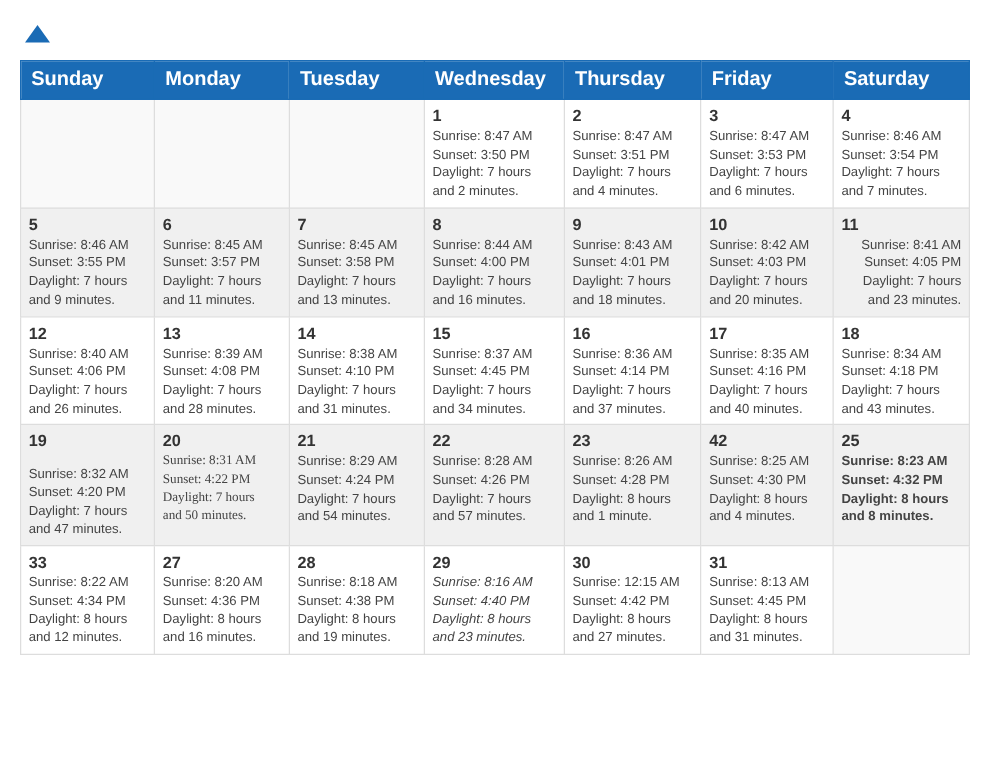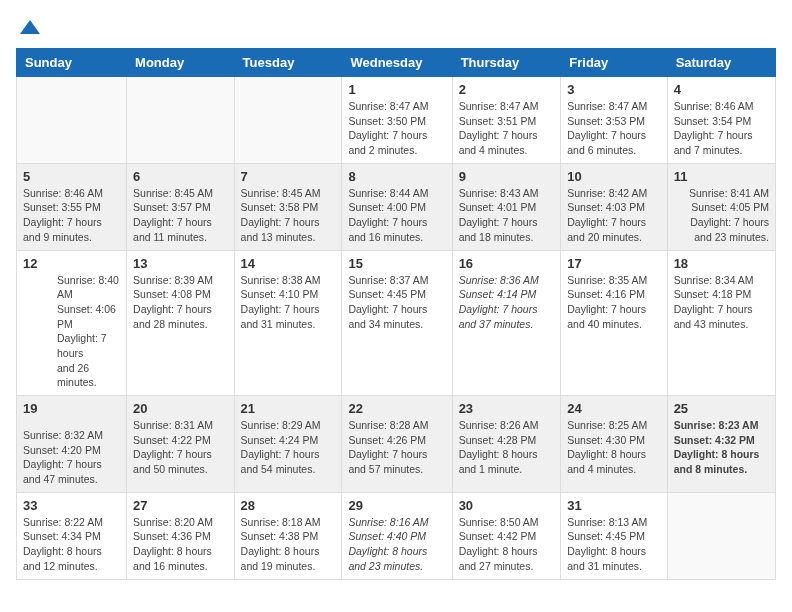--- a/index.html
+++ b/index.html
@@ -55,21 +55,21 @@
     .calendar {
       width: 100%;
       border-collapse: collapse;
       border: 1px solid #ccc;
     }
     .calendar th {
       background-color: #1a6bb5;
       color: #fff;
       text-align: left;
       padding: 6px 8px;
-      font-size: 13px;
+      font-size: 16px;
       border: 1px solid #1a6bb5;
     }
     .calendar td {
       vertical-align: top;
       border: 1px solid #ddd;
       padding: 5px 6px;
       width: 113px;
       min-height: 80px;
       font-size: 10.5px;
       color: #333;
@@ -207,21 +207,21 @@
             <span class="day-number">11</span>
             <div class="day-info" style="white-space: pre-line; text-align: right;">Sunrise: 8:41 AM
 Sunset: 4:05 PM
 Daylight: 7 hours
 and 23 minutes.</div>
           </td>
         </tr>
         <tr>
           <td>
             <span class="day-number">12</span>
-            <div class="day-info" style="white-space: pre-line; margin-left: 34px;">Sunrise: 8:40 AM
+            <div class="day-info" style="white-space: pre-line;">Sunrise: 8:40 AM
 Sunset: 4:06 PM
 Daylight: 7 hours
 and 26 minutes.</div>
           </td>
           <td>
             <span class="day-number">13</span>
             <div class="day-info" style="white-space: pre-line;">Sunrise: 8:39 AM
 Sunset: 4:08 PM
 Daylight: 7 hours
 and 28 minutes.</div>
@@ -235,21 +235,21 @@
           </td>
           <td>
             <span class="day-number">15</span>
             <div class="day-info" style="white-space: pre-line;">Sunrise: 8:37 AM
 Sunset: 4:45 PM
 Daylight: 7 hours
 and 34 minutes.</div>
           </td>
           <td>
             <span class="day-number">16</span>
-            <div class="day-info" style="white-space: pre-line; font-style: italic;">Sunrise: 8:36 AM
+            <div class="day-info" style="white-space: pre-line;">Sunrise: 8:36 AM
 Sunset: 4:14 PM
 Daylight: 7 hours
 and 37 minutes.</div>
           </td>
           <td>
             <span class="day-number">17</span>
             <div class="day-info" style="white-space: pre-line;">Sunrise: 8:35 AM
 Sunset: 4:16 PM
 Daylight: 7 hours
 and 40 minutes.</div>
@@ -265,21 +265,21 @@
         <tr class="row-shaded">
           <td>
             <span class="day-number">19</span>
             <div class="day-info" style="white-space: pre-line; margin-top: 12px;">Sunrise: 8:32 AM
 Sunset: 4:20 PM
 Daylight: 7 hours
 and 47 minutes.</div>
           </td>
           <td>
             <span class="day-number">20</span>
-            <div class="day-info" style="white-space: pre-line;">Sunrise: 8:31 AM
+            <div class="day-info" style="white-space: pre-line; font-family: Liberation Serif, serif;">Sunrise: 8:31 AM
 Sunset: 4:22 PM
 Daylight: 7 hours
 and 50 minutes.</div>
           </td>
           <td>
             <span class="day-number">21</span>
             <div class="day-info" style="white-space: pre-line;">Sunrise: 8:29 AM
 Sunset: 4:24 PM
 Daylight: 7 hours
 and 54 minutes.</div>
@@ -292,21 +292,21 @@
 and 57 minutes.</div>
           </td>
           <td>
             <span class="day-number">23</span>
             <div class="day-info" style="white-space: pre-line;">Sunrise: 8:26 AM
 Sunset: 4:28 PM
 Daylight: 8 hours
 and 1 minute.</div>
           </td>
           <td>
-            <span class="day-number">24</span>
+            <span class="day-number">42</span>
             <div class="day-info" style="white-space: pre-line;">Sunrise: 8:25 AM
 Sunset: 4:30 PM
 Daylight: 8 hours
 and 4 minutes.</div>
           </td>
           <td>
             <span class="day-number">25</span>
             <div class="day-info" style="white-space: pre-line; font-weight: bold;">Sunrise: 8:23 AM
 Sunset: 4:32 PM
 Daylight: 8 hours
@@ -337,21 +337,21 @@
           </td>
           <td>
             <span class="day-number">29</span>
             <div class="day-info" style="white-space: pre-line; font-style: italic;">Sunrise: 8:16 AM
 Sunset: 4:40 PM
 Daylight: 8 hours
 and 23 minutes.</div>
           </td>
           <td>
             <span class="day-number">30</span>
-            <div class="day-info" style="white-space: pre-line;">Sunrise: 8:50 AM
+            <div class="day-info" style="white-space: pre-line;">Sunrise: 12:15 AM
 Sunset: 4:42 PM
 Daylight: 8 hours
 and 27 minutes.</div>
           </td>
           <td>
             <span class="day-number">31</span>
             <div class="day-info" style="white-space: pre-line;">Sunrise: 8:13 AM
 Sunset: 4:45 PM
 Daylight: 8 hours
 and 31 minutes.</div>

